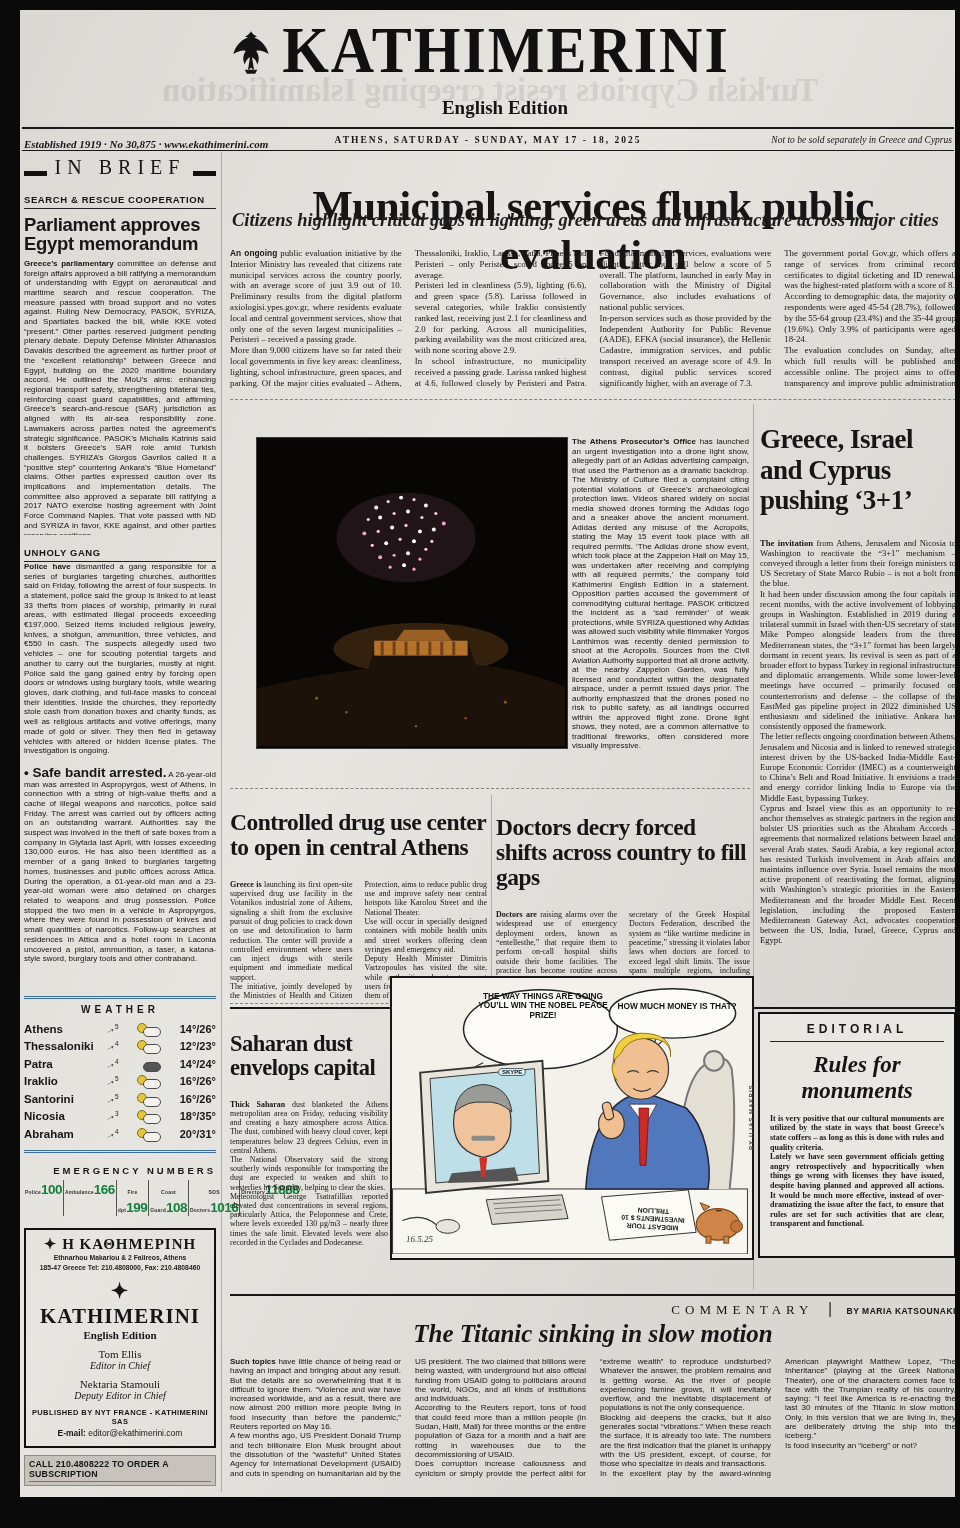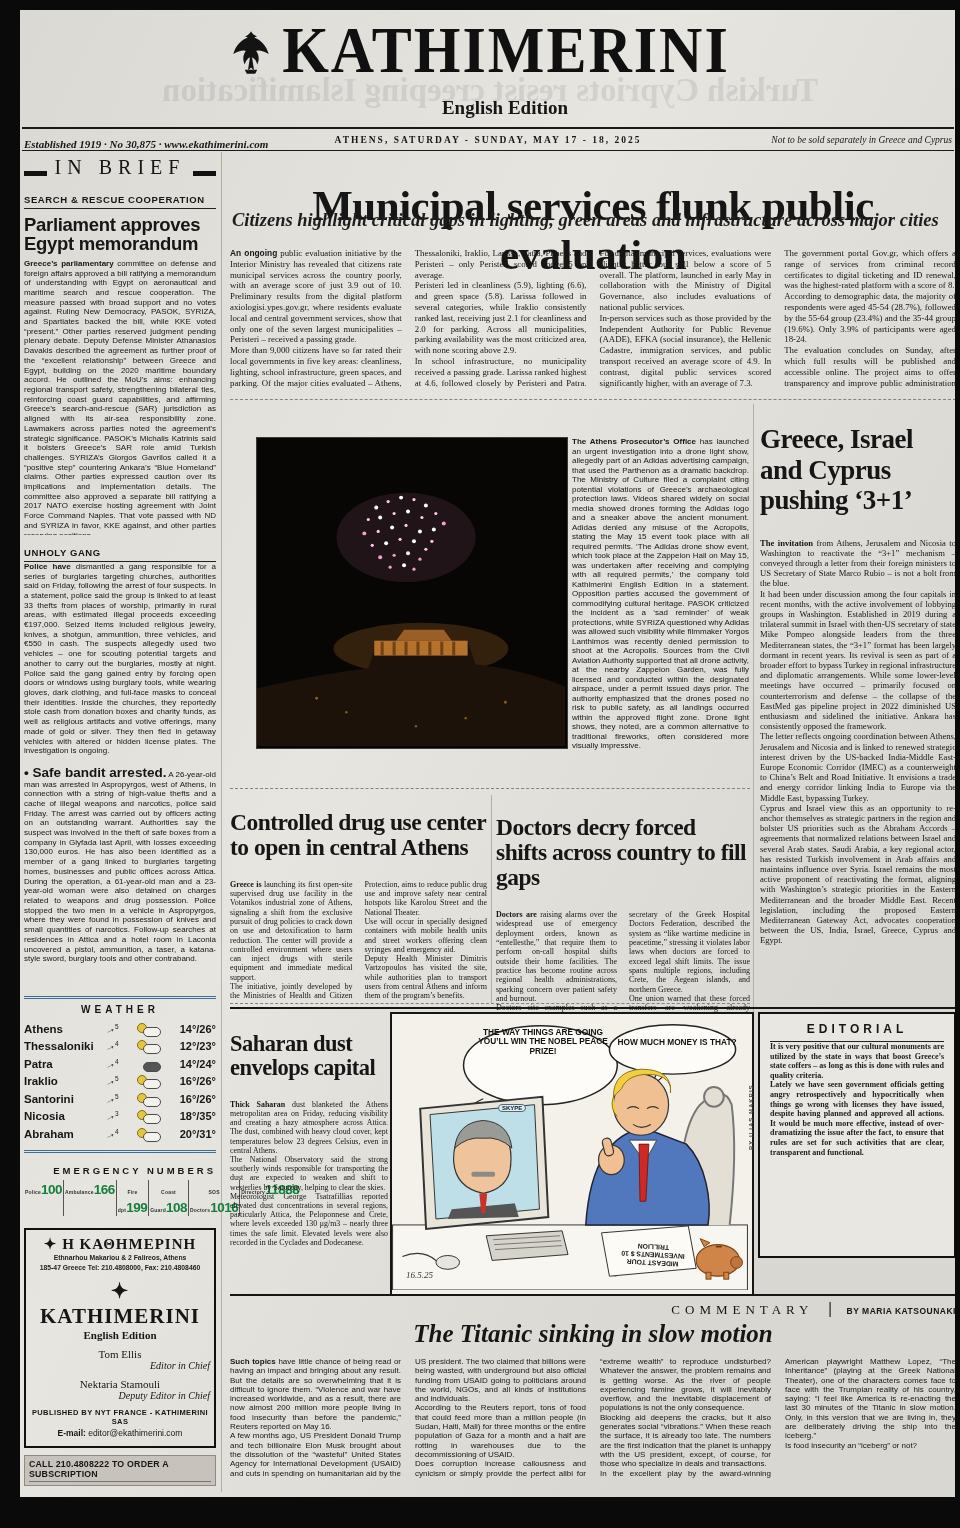--- a/index.html
+++ b/index.html
@@ -72,21 +72,21 @@
   .e-cell:first-child{border-left:none;}
   .e-label{font-size:5px;font-weight:bold;color:#333;letter-spacing:.2px;height:7px;overflow:hidden;}
   .e-num{font-size:13.5px;font-weight:bold;color:#15803d;letter-spacing:-.5px;}
 
   .imprint{margin-top:6px;border:2px solid #111;text-align:center;padding:5px 4px 8px;}
   .im-gr-name{font-family:"Liberation Serif",serif;font-weight:bold;font-size:15px;letter-spacing:1px;}
   .im-addr{font-size:6.8px;font-weight:bold;color:#222;line-height:1.35;}
   .im-en-name{font-family:"Liberation Serif",serif;font-weight:bold;font-size:21px;margin-top:7px;letter-spacing:1px;}
   .im-en-ed{font-family:"Liberation Serif",serif;font-weight:bold;font-size:11px;}
   .im-person{font-family:"Liberation Serif",serif;font-size:11px;margin-top:7px;}
-  .im-role{font-family:"Liberation Serif",serif;font-style:italic;font-size:10px;text-align:right;}
+  .im-role{font-family:"Liberation Serif",serif;font-style:italic;font-size:10px;}
   .im-pub{font-size:7.5px;font-weight:bold;letter-spacing:.4px;margin-top:7px;}
   .im-mail{font-size:8.5px;margin-top:2px;}
   .im-mail b{font-weight:bold;}
 
   .subs{margin-top:7px;background:#c7c3bc;border:1px solid #8f8b83;padding:3px 4px;}
   .subs-head{font-size:8.8px;font-weight:bold;letter-spacing:.2px;border-bottom:1px solid #777;padding-bottom:2px;}
 
   
   .main-h1{position:absolute;left:230px;top:152px;width:726px;text-align:center;z-index:3;
         font-family:"Liberation Serif",serif;font-weight:bold;font-size:43px;letter-spacing:-.5px;}
@@ -116,21 +116,21 @@
   .doct{position:absolute;left:496px;top:795px;width:254px;z-index:3;}
   .mid-h2{font-family:"Liberation Serif",serif;font-weight:bold;font-size:23.5px;line-height:1.08;letter-spacing:-.5px;}
   .mid-body{margin-top:8px;height:148px;overflow:hidden;column-count:2;column-gap:12px;
         font-family:"Liberation Serif",serif;font-size:8px;line-height:9.3px;text-align:justify;}
 
   .dust{position:absolute;left:230px;top:1013px;width:158px;z-index:3;}
   .dust-h2{font-family:"Liberation Serif",serif;font-weight:bold;font-size:22.5px;line-height:1.1;letter-spacing:-.5px;}
   .dust-body{margin-top:8px;height:212px;overflow:hidden;font-family:"Liberation Serif",serif;
         font-size:7.9px;line-height:9.2px;text-align:justify;}
 
-  .cartoon{position:absolute;left:390px;top:1012px;width:360px;height:280px;z-index:3;
+  .cartoon{position:absolute;left:390px;top:976px;width:360px;height:280px;z-index:3;
         border:2px solid #161616;background:#f3f1ea;}
   .cartoon .bub{position:absolute;font-size:8.3px;font-weight:bold;line-height:1.12;text-align:center;
         color:#111;}
   .bub1{left:78px;top:14px;width:146px;}
   .bub2{left:222px;top:24px;width:126px;}
   .skype{position:absolute;left:106px;top:90px;font-size:6px;font-weight:bold;background:#d8edf5;
         border:1px solid #567;border-radius:5px;padding:0 3px;}
   .paper-txt{position:absolute;left:216px;top:228px;width:90px;font-size:6.8px;font-weight:bold;
         text-align:center;transform:rotate(183deg);line-height:1.2;}
   .sig{position:absolute;left:14px;top:256px;font-family:"Liberation Serif",serif;font-style:italic;
@@ -459,20 +459,21 @@
     <div class="bub bub1">THE WAY THINGS ARE GOING YOU’LL WIN THE NOBEL PEACE PRIZE!</div>
     <div class="bub bub2">HOW MUCH MONEY IS THAT?</div>
     <div class="skype">SKYPE</div>
     <div class="paper-txt">MIDEAST TOUR INVESTMENTS $ 10 TRILLION</div>
     <div class="sig">16.5.25</div>
   </div>
   <div class="cart-credit">BY ILIAS MAKRIS</div>
 
   <div class="editorial">
     <div class="ed-head">EDITORIAL</div>
+    <div class="ed-title">Rules for monuments</div>
     <div class="ed-body pre">It is very positive that our cultural monuments are utilized by the state in ways that boost Greece’s state coffers – as long as this is done with rules and quality criteria.
 Lately we have seen government officials getting angry retrospectively and hypocritically when things go wrong with licenses they have issued, despite having planned and approved all actions. It would be much more effective, instead of over-dramatizing the issue after the fact, to ensure that rules are set for such activities that are clear, transparent and functional.</div>
   </div>
 
   <div class="rule-thick" style="left:230px;top:1294px;width:726px;"></div>
 
   <div class="comm-head">
     <span class="sec">COMMENTARY</span>
     <span class="sep">|</span>
     <span class="by">BY MARIA KATSOUNAKI</span>

